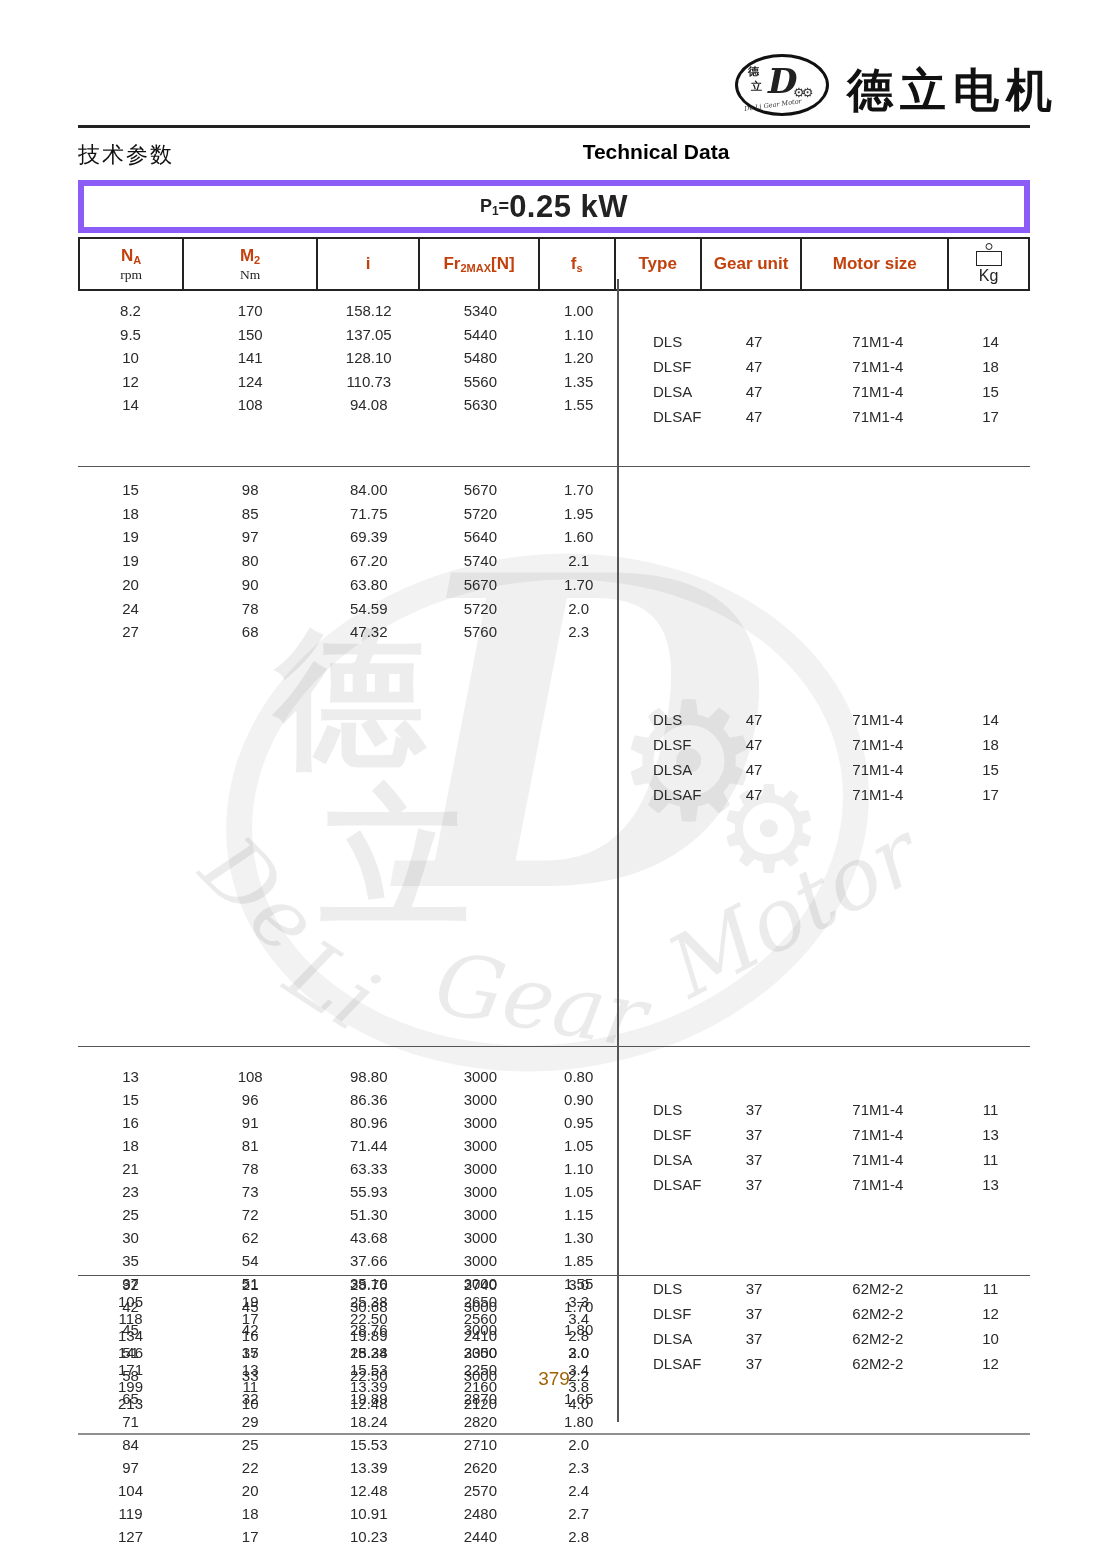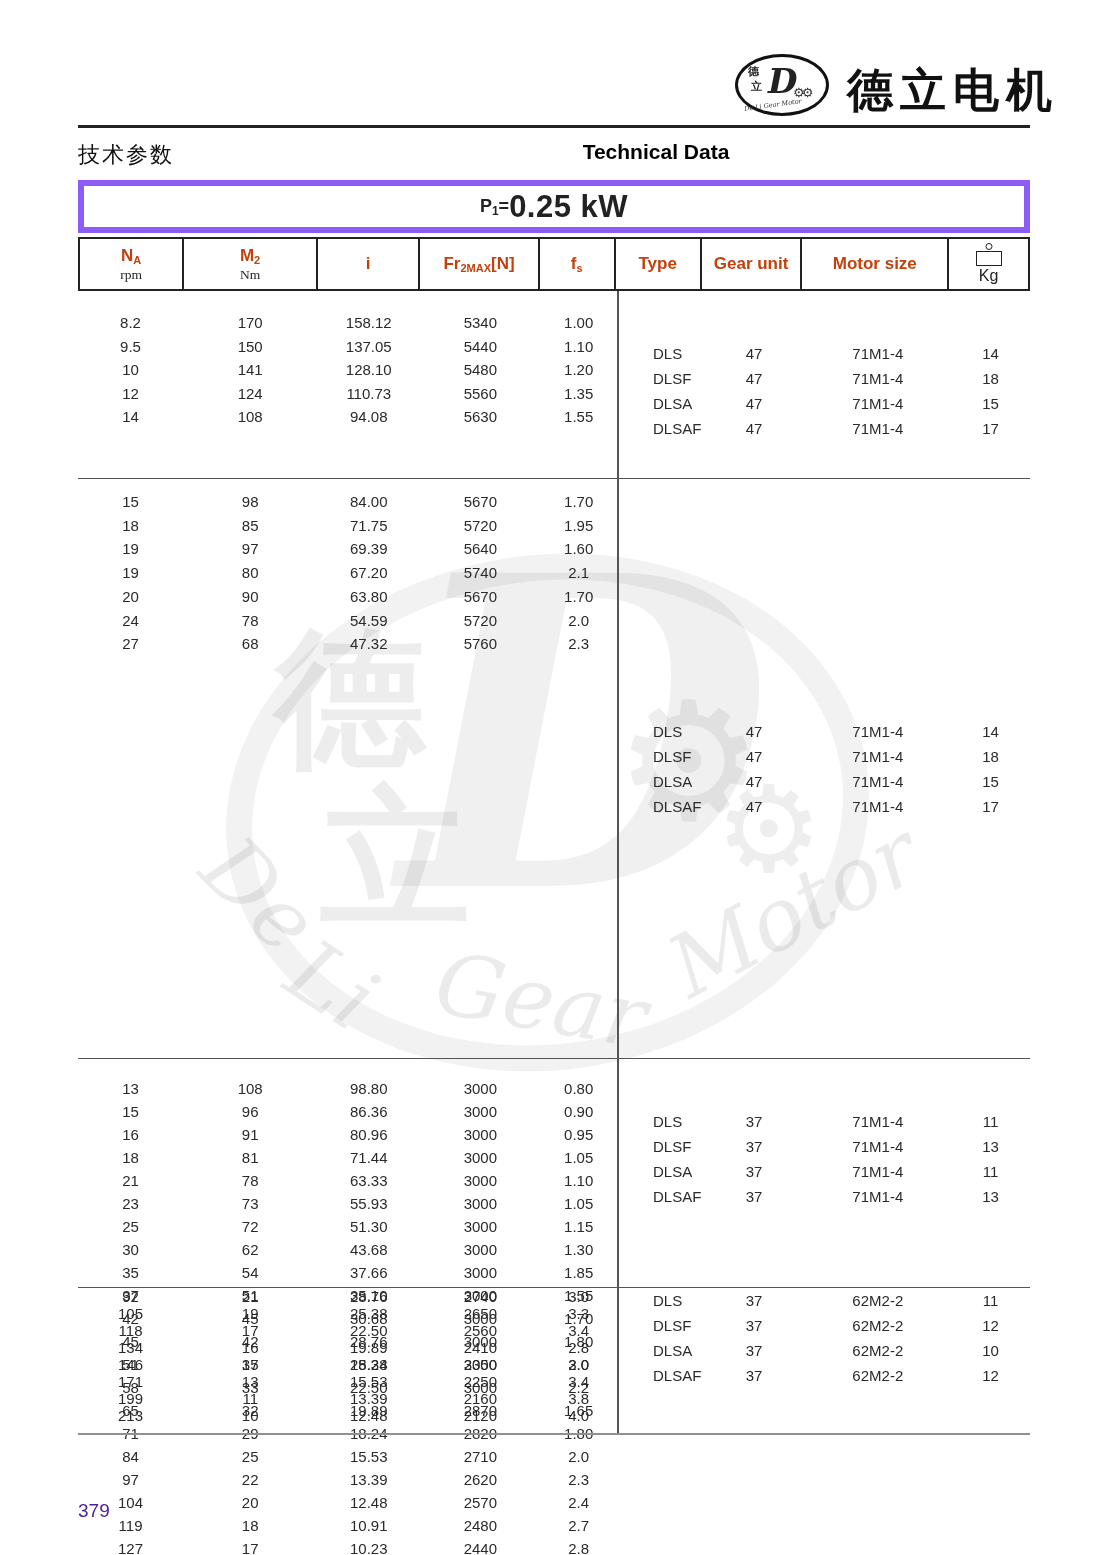--- a/index.html
+++ b/index.html
@@ -62,21 +62,21 @@
         align-items:center; justify-content:center; line-height:1.15; }
   .th:last-child { border-right:none; }
   .th .main { font-size:17px; font-weight:bold; color:#c2410c; }
   .th .sub  { font-size:11px; font-weight:bold; vertical-align:-3px; }
   .th .unit { font-size:13.5px; font-weight:normal; color:#222;font-family:Liberation Serif, serif; }
   .kg-icon { position:relative; width:26px; height:15px; border:1.5px solid #222; margin:9px auto 1px; }
   .kg-icon::before { content:""; position:absolute; left:50%; top:-9px; transform:translateX(-50%);
                      width:5px; height:5px; border:1.5px solid #222; border-radius:50%; background:#fff; }
   .kg-label { font-size:16px; font-weight:normal; }
   
-  .tbody { position:absolute; left:78px; top:291px; width:952px; height:1143px; z-index:1; }
+  .tbody { position:absolute; left:78px; top:279px; width:952px; height:1143px; z-index:1; }
   .vdivider { position:absolute; left:539px; top:0; bottom:0; width:1.5px; background:#555; }
   .block { position:relative; width:100%; display:flex; }
   .block { border-bottom:1.5px solid #555; }
   .block:last-child { border-bottom:none; }
   .block-left { width:539px; }
   .block-right { width:413px; }
   .data-row { display:grid; grid-template-columns:19.5% 24.9% 19.1% 22.3% 14.2%; }
   .cell { text-align:center; font-size:15px; color:#2a2a2a; white-space:nowrap; }
   .type-row { display:grid; grid-template-columns:21% 24.4% 35.5% 19.1%; line-height:25px; }
   .tcell { font-size:15px; color:#2a2a2a; text-align:center; white-space:nowrap; }
@@ -93,22 +93,22 @@
   .block:nth-of-type(3) { height:580px; }
   .block:nth-of-type(3) .block-left { padding-top:11px; }
   .block:nth-of-type(3) .data-row { line-height:23.7px; }
   .block:nth-of-type(3) .block-right { padding-top:240px; }
   .block:nth-of-type(4) { height:229px; }
   .block:nth-of-type(4) .block-left { padding-top:18px; }
   .block:nth-of-type(4) .data-row { line-height:23px; }
   .block:nth-of-type(4) .block-right { padding-top:50px; }
   
   .rule-bottom { position:absolute; left:78px; top:1433px; width:952px; height:2px; background:#909090; z-index:1; }
-  .page-num { position:absolute; left:78px; top:1500px; width:952px; text-align:left;
-              font-size:19px; color:#4c1d95; z-index:1; }
+  .page-num { position:absolute; left:78px; top:1368px; width:952px; text-align:center;
+              font-size:19px; color:#a16207; z-index:1; }
 </style>
 </head>
 <body>
 
 <div class="page">
 
   <div class="watermark">
     <div class="wm-ellipse"></div>
     <div class="wm-char wm-char1">德</div>
     <div class="wm-char wm-char2">立</div>

